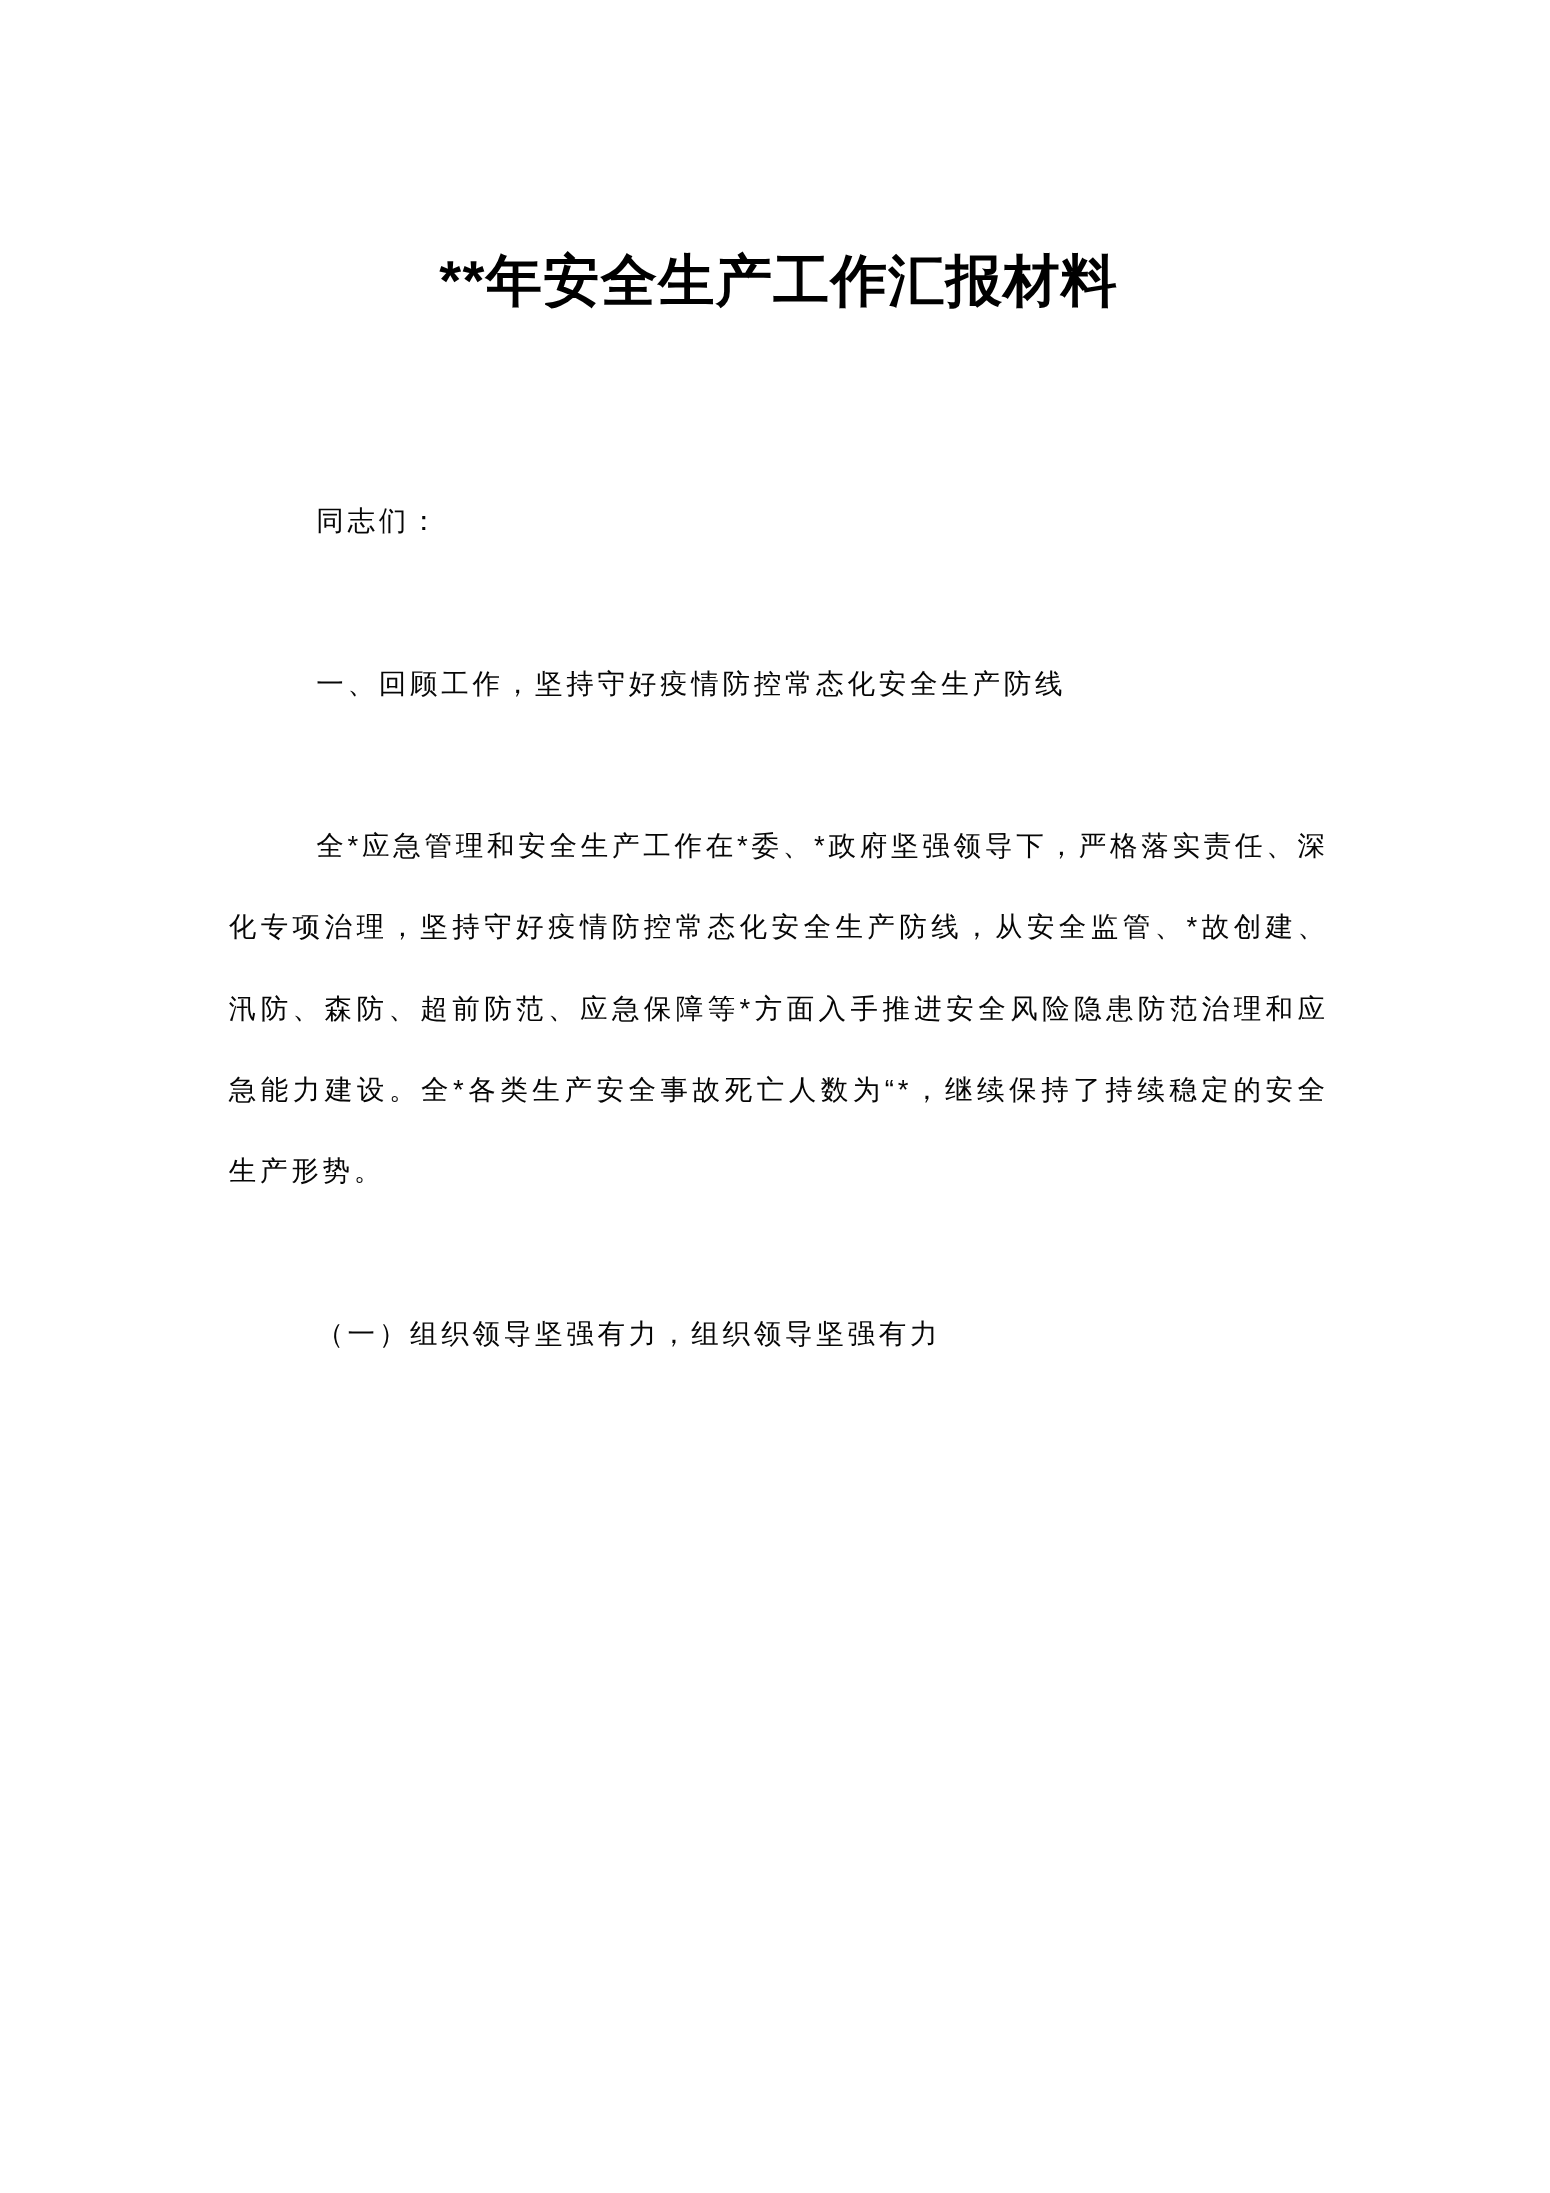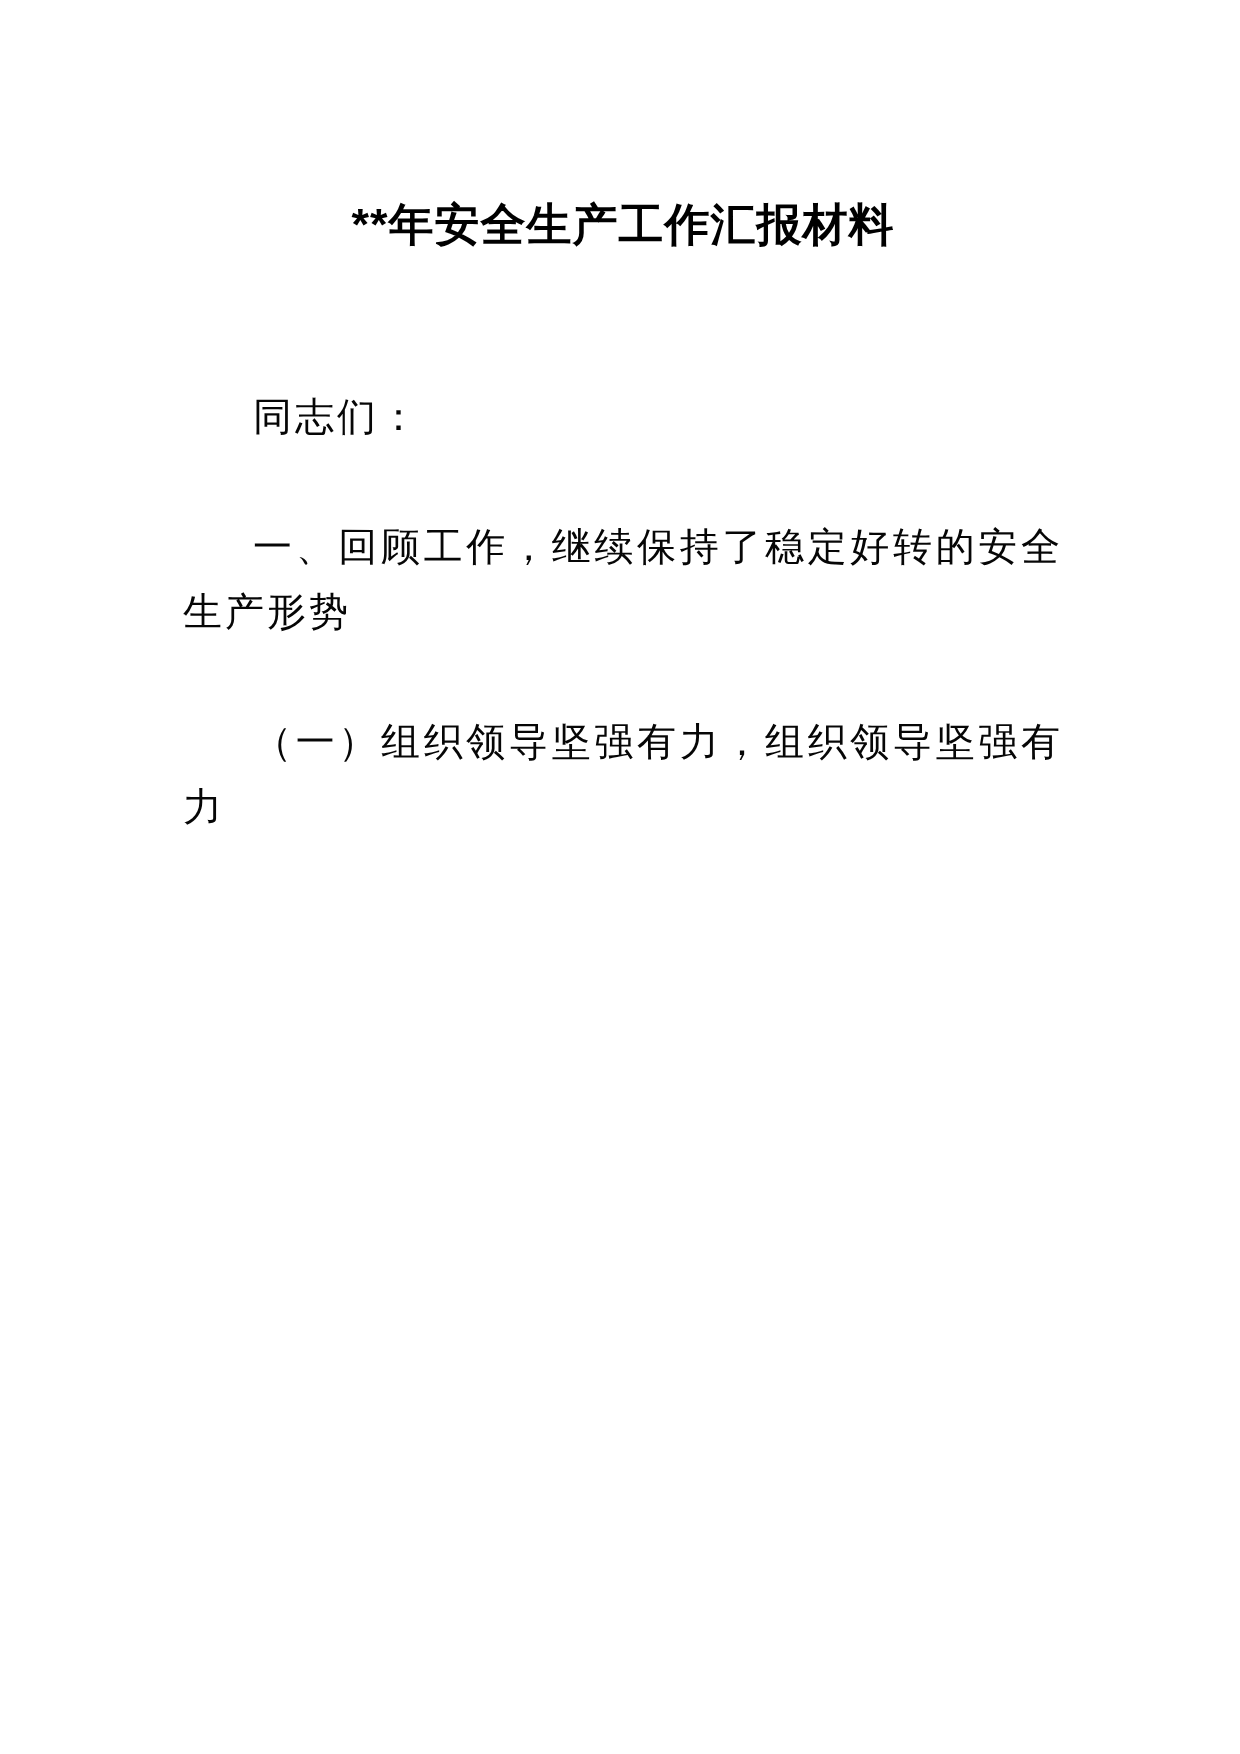--- a/index.html
+++ b/index.html
@@ -28,37 +28,38 @@
     font-weight: bold;
     text-align: center;
     letter-spacing: 1px;
     color: #000000;
   }
   .doc-body {
     width: 880px;
   }
   .para {
     margin: 65px 0 0 0;
-    font-size: 39px;
+    font-size: 22px;
     line-height: 65px;
     letter-spacing: 3px;
     text-align: justify;
     text-justify: inter-character;
     text-indent: 70px;
     font-weight: normal;
     color: #060606;
     word-break: break-all;
   }
   .doc-body .para:first-child {
     margin-top: 124px;
   }
 </style>
 </head>
 <body>
 
 <div class="page">
   <h1 class="doc-title">**年安全生产工作汇报材料</h1>
   <div class="doc-body" id="doc-body">
       <p class="para">同志们：</p>
-      <p class="para">一、回顾工作，继续保持了稳定好转的安全生产形势</p>
+      <p class="para">一、回顾工作，坚持守好疫情防控常态化安全生产防线</p>
+      <p class="para">全*应急管理和安全生产工作在*委、*政府坚强领导下，严格落实责任、深化专项治理，坚持守好疫情防控常态化安全生产防线，从安全监管、*故创建、汛防、森防、超前防范、应急保障等*方面入手推进安全风险隐患防范治理和应急能力建设。全*各类生产安全事故死亡人数为“*，继续保持了持续稳定的安全生产形势。</p>
       <p class="para">（一）组织领导坚强有力，组织领导坚强有力</p>
     </div>
 </div>
 
 </body></html>

